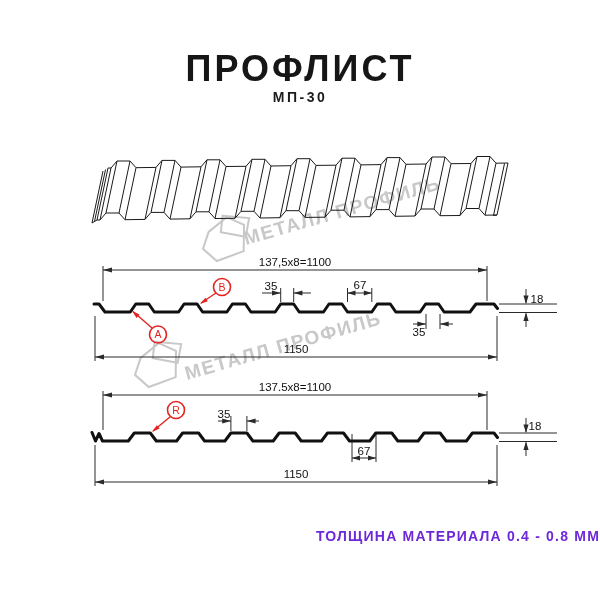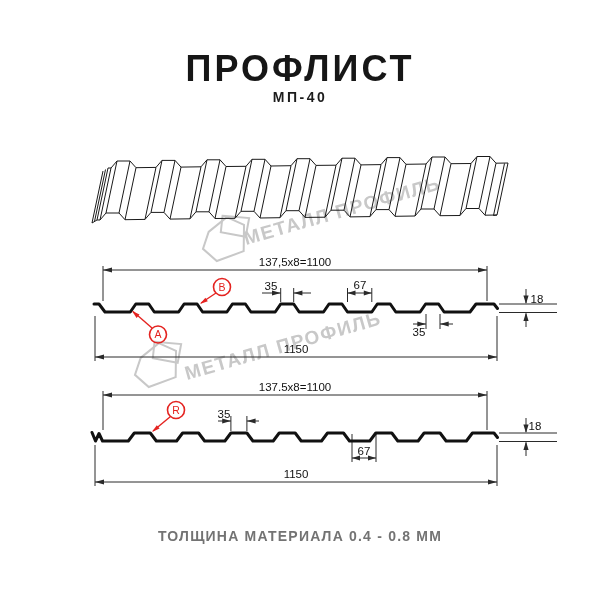--- a/index.html
+++ b/index.html
@@ -2,35 +2,35 @@
 <html><head>
 <meta charset="utf-8">
 <style>
   html,body{margin:0;padding:0;background:#fff;}
   .stage{position:relative;width:600px;height:600px;background:#ffffff;overflow:hidden;
          font-family:"Liberation Sans",sans-serif;padding-left:32px;}
   .title{position:absolute;left:0;top:48px;width:600px;text-align:center;
          font-size:36px;font-weight:bold;letter-spacing:3px;color:#161616;}
   .subtitle{position:absolute;left:0;top:89px;width:600px;text-align:center;
          font-size:14px;font-weight:bold;letter-spacing:2.5px;color:#1c1c1c;}
-  .footer-note{position:absolute;left:0;top:528px;width:600px;text-align:center;
-         font-size:14px;font-weight:600;letter-spacing:1.2px;color:#737373;}
+  .footer-note{position:absolute;left:0;top:528px;width:600px;text-align:right;
+         font-size:14px;font-weight:600;letter-spacing:1.2px;color:#6d28d9;}
   svg{position:absolute;left:0;top:0;}
   .dim-text{font-size:11.5px;fill:#111;font-family:"Liberation Sans",sans-serif;}
   .red-letter{font-size:10.5px;fill:#e42320;font-family:"Liberation Sans",sans-serif;}
   .wm-text{font-size:19px;font-weight:bold;letter-spacing:1.5px;fill:#c8c8c8;
            font-family:"Liberation Sans",sans-serif;}
 </style>
 </head>
 <body>
 
 <div class="stage">
 
   <div class="title">ПРОФЛИСТ</div>
-  <div class="subtitle">МП-40</div>
+  <div class="subtitle">МП-30</div>
 
   <svg width="600" height="600" viewBox="0 0 600 600">
 
     <g>
       <g transform="translate(192,214) rotate(-8)" stroke="#c8c8c8" stroke-width="2" fill="none">
         <polygon points="14,20 34,8 50,18 46,44 18,50 6,36"></polygon>
         <polygon points="30,6 56,12 50,30 26,22"></polygon>
       </g>
       <text class="wm-text" transform="translate(246,245) rotate(-16)">МЕТАЛЛ ПРОФИЛЬ</text>
     </g>

